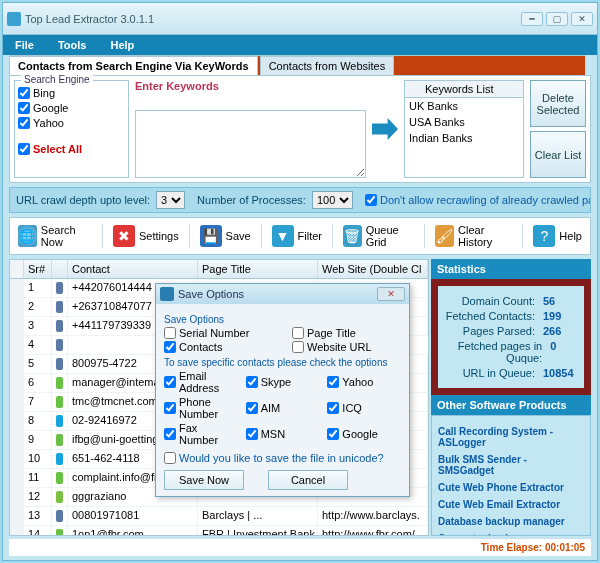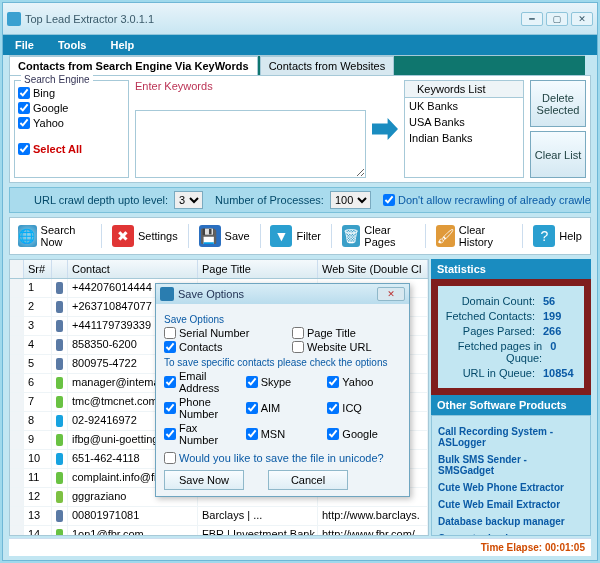--- a/index.html
+++ b/index.html
@@ -5,41 +5,41 @@
 * { box-sizing: border-box; margin: 0; padding: 0; font-family: "Segoe UI", Tahoma, sans-serif; font-size: 11px; }
 body { background: #9fd9ec; width: 600px; height: 563px; overflow: hidden; position: relative; }
 .window { position: absolute; inset: 2px; background: #c2e6f2; border: 1px solid #6fb7d6; display: flex; flex-direction: column; }
 .titlebar { background: linear-gradient(#e8f4fa,#c8e6f2); height: 32px; display: flex; align-items: center; padding: 0 4px; border-bottom: 1px solid #8fc5db; }
 .titlebar .ticon { width: 14px; height: 14px; background: #3aa0d0; border-radius: 2px; margin-right: 4px; }
 .titlebar .title { flex: 1; color: #3a5a6a; }
 .winbtns { display: flex; gap: 3px; }
 .winbtn { width: 22px; height: 14px; background: #e6f4fa; border: 1px solid #8fc5db; border-radius: 2px; display: flex; align-items: center; justify-content: center; color: #3a5a6a; font-size: 9px; }
 .menubar { background: #1384b5; height: 20px; display: flex; align-items: stretch; }
 .menubar .m { color: #fff; padding: 0 12px; display: flex; align-items: center; font-weight: bold; }
-.tabs { background: #0f766e; border-top: 1px solid #a6c9d8; display: flex; margin: 0 12px 0 6px; }
+.tabs { background: #c2410c; border-top: 1px solid #a6c9d8; display: flex; margin: 0 12px 0 6px; }
 .tab { border: 1px solid #a6c9d8; border-bottom: none; padding: 3px 8px; background: #d7e8f0; margin-right: 2px; }
 .tab.active { background: #fff; font-weight: bold; }
 .panel1 { margin: 0 6px; background: #fff; border: 1px solid #a6c9d8; padding: 4px; display: flex; gap: 6px; height: 108px; }
 .groupbox { border: 1px solid #a6c9d8; padding: 3px; position: relative; }
 .groupbox .legend { position: absolute; top: -7px; left: 6px; background: #fff; padding: 0 3px; font-size: 10px; color: #335; }
 .engines { width: 115px; }
 .cb { display: flex; align-items: center; gap: 3px; margin: 3px 0; }
 .cb input { width: 12px; height: 12px; }
 .redlbl { color: #c00; font-weight: bold; }
 .keywords { flex: 1; display: flex; flex-direction: column; }
-.keywords .lbl { color: #b35; font-weight: normal; margin-bottom: 18px; }
+.keywords .lbl { color: #b35; font-weight: bold; margin-bottom: 18px; }
 .ta { flex: 1; border: 1px solid #a6c9d8; background: #fff; }
 .arrow { align-self: center; width: 26px; height: 22px; background: #1a8cc0; clip-path: polygon(0 25%,60% 25%,60% 0,100% 50%,60% 100%,60% 75%,0 75%); }
 .kwlist { width: 120px; display: flex; flex-direction: column; }
-.kwlist .hdr { background: #eef4f7; border: 1px solid #a6c9d8; padding: 2px 12px; }
+.kwlist .hdr { background: #eef4f7; border: 1px solid #a6c9d8; padding: 2px 20px; }
 .kwlist .items { flex: 1; border: 1px solid #a6c9d8; border-top: none; overflow: hidden; }
 .kwlist .it { padding: 2px 4px; }
 .sidebtns { width: 56px; display: flex; flex-direction: column; gap: 4px; }
 .sidebtn { flex: 1; border: 1px solid #7aaac0; background: linear-gradient(#f4fbff,#d4e8f2); display: flex; align-items: center; justify-content: center; text-align: center; padding: 2px; color: #244; cursor: pointer; }
-.optrow { margin: 4px 6px; background: #a9dbed; border: 1px solid #7ac0da; padding: 3px 24px; display: flex; align-items: center; gap: 6px; color: #044a6a; overflow:hidden; white-space:nowrap;}
+.optrow { margin: 4px 6px; background: #a9dbed; border: 1px solid #7ac0da; padding: 3px 6px; display: flex; align-items: center; gap: 6px; color: #044a6a; overflow:hidden; white-space:nowrap;}
 .optrow select { border: 1px solid #7aaac0; height: 18px; }
 .optrow .sp { width: 12px; }
 .optrow .lnk { color: #0a5aa5; }
 .toolbar { margin: 0 6px; background: #fff; border: 1px solid #a6c9d8; display: flex; align-items: center; padding: 2px; gap: 2px; }
 .tbtn { display: flex; align-items: center; gap: 4px; padding: 4px 6px; border-radius: 2px; cursor: pointer; }
 .tic { width: 22px; height: 22px; border-radius: 3px; display:flex;align-items:center;justify-content:center;color:#fff;font-size:14px;}
 .sep { width: 1px; height: 24px; background: #cde; margin: 0 2px; }
 .mainrow { margin: 4px 6px 0 6px; flex: 1; display: flex; gap: 2px; min-height: 0; overflow: hidden; }
 .grid { flex: 1; background: #fff; border: 1px solid #a6c9d8; display: flex; flex-direction: column; }
 .grid .hdr { display: flex; background: linear-gradient(#f4f9fc,#dcebf2); border-bottom: 1px solid #a6c9d8; }
@@ -171,21 +171,21 @@
         <span>Save</span>
       </div>
     <div class="sep"></div>
     <div class="tbtn">
         <span class="tic" style="background:#2a9fd0">▼</span>
         <span>Filter</span>
       </div>
     <div class="sep"></div>
     <div class="tbtn">
         <span class="tic" style="background:#3a9fc8">🗑</span>
-        <span>Clear Pages</span>
+        <span>Queue Grid</span>
       </div>
     <div class="sep"></div>
     <div class="tbtn">
         <span class="tic" style="background:#e09a3a">🖌</span>
         <span>Clear History</span>
       </div>
     <div class="sep"></div>
     <div class="tbtn">
         <span class="tic" style="background:#2a9fd0">?</span>
         <span>Help</span>
@@ -232,21 +232,20 @@
             <div class="c c3">+441179739339</div>
             <div class="c c4"></div>
             <div class="c c5"></div>
           </div>
           <div class="r">
             <div class="c c0"></div>
             <div class="c c1">4</div>
             <div class="c c2">
               <div class="cic" style="background:#5a7aa5"></div>
             </div>
-            <div class="c c3">858350-6200</div>
             <div class="c c4"></div>
             <div class="c c5"></div>
           </div>
           <div class="r">
             <div class="c c0"></div>
             <div class="c c1">5</div>
             <div class="c c2">
               <div class="cic" style="background:#5a7aa5"></div>
             </div>
             <div class="c c3">800975-4722</div>

